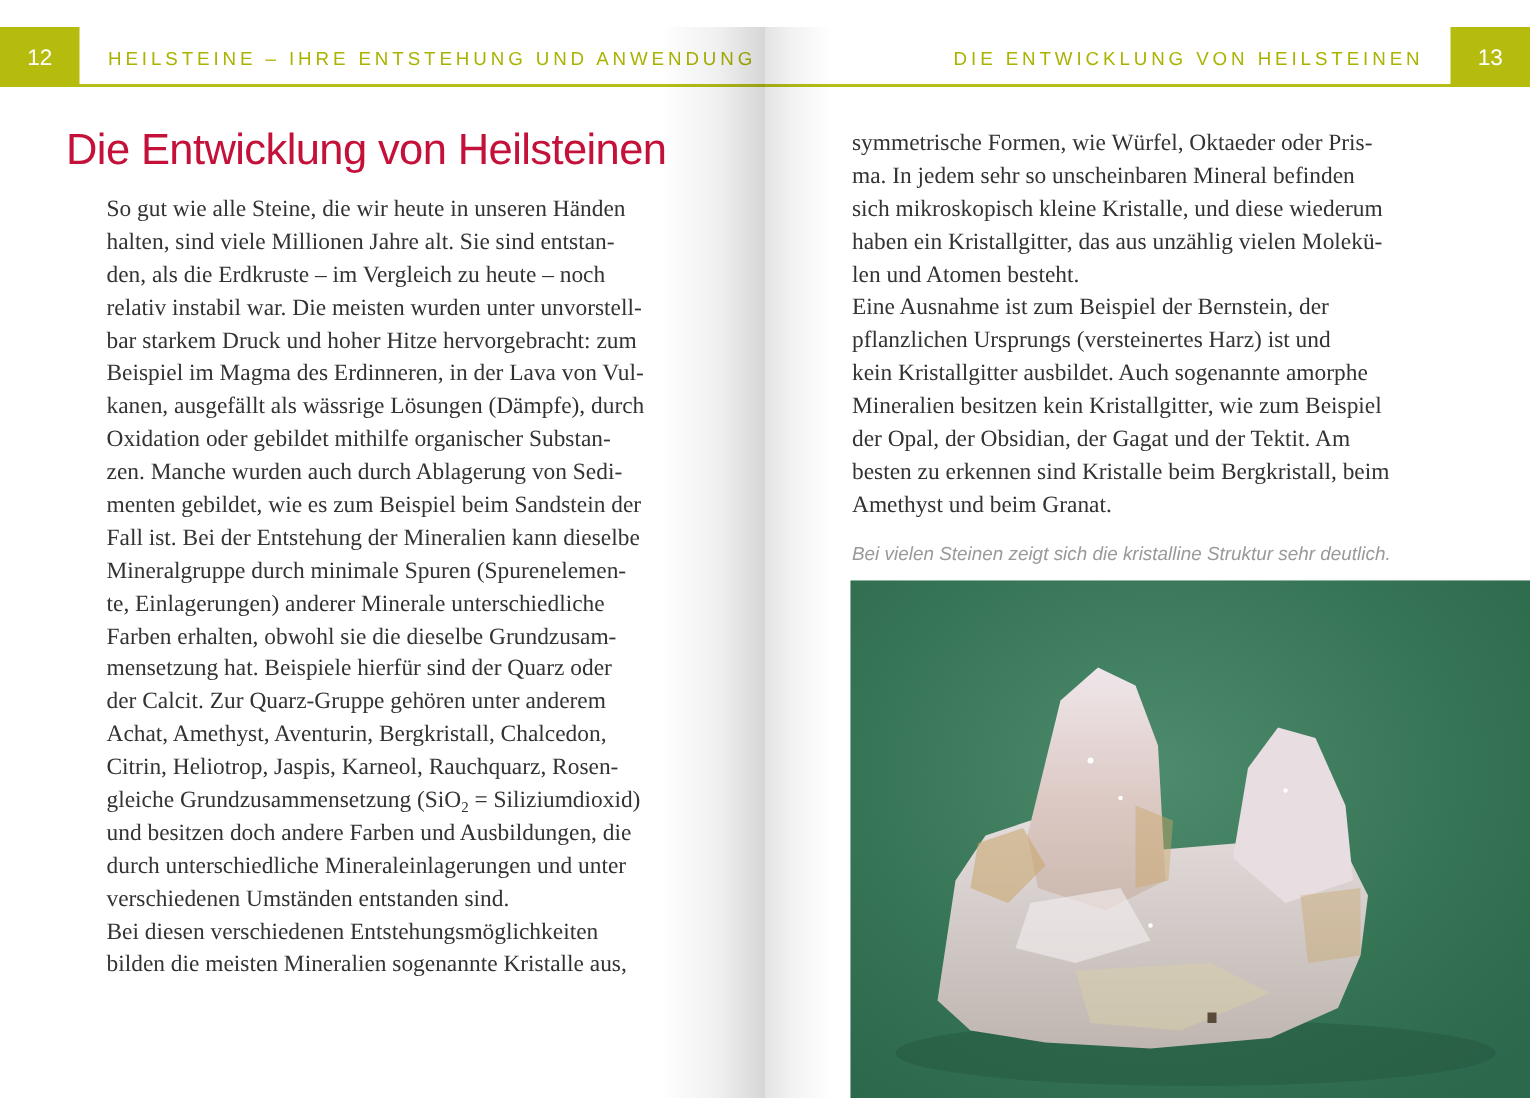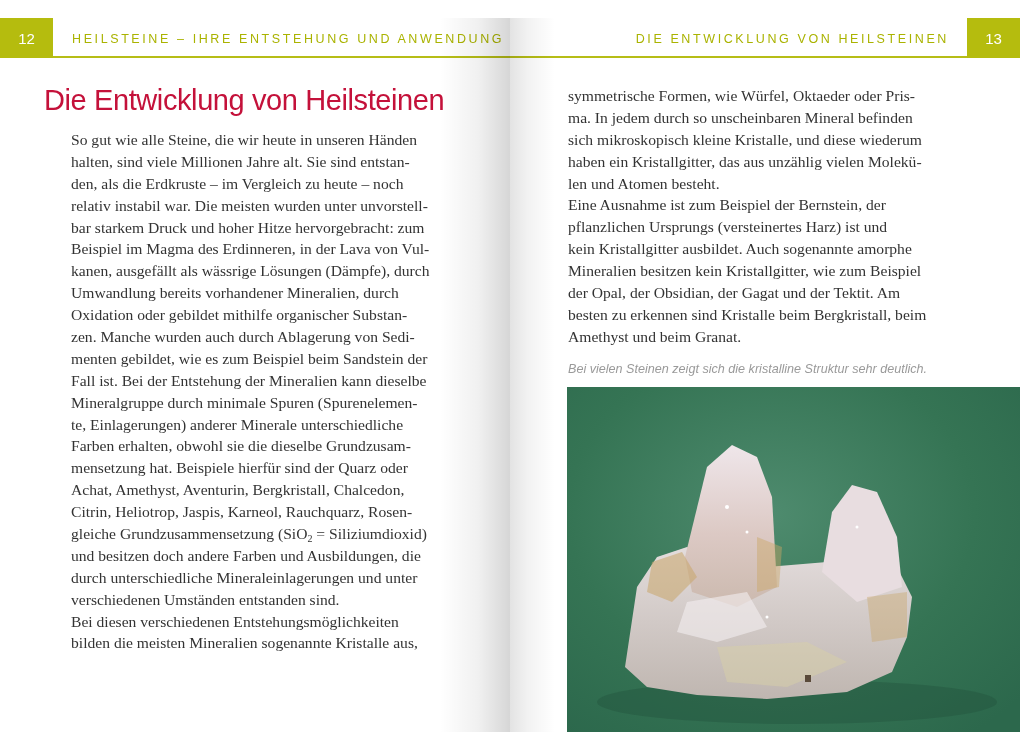--- a/index.html
+++ b/index.html
@@ -59,29 +59,29 @@
     <h1 class="headline">Die Entwicklung von Heilsteinen</h1>
 
     <div class="body-text">
       <span class="line">So gut wie alle Steine, die wir heute in unseren Händen</span>
       <span class="line">halten, sind viele Millionen Jahre alt. Sie sind entstan-</span>
       <span class="line">den, als die Erdkruste – im Vergleich zu heute – noch</span>
       <span class="line">relativ instabil war. Die meisten wurden unter unvorstell-</span>
       <span class="line">bar starkem Druck und hoher Hitze hervorgebracht: zum</span>
       <span class="line">Beispiel im Magma des Erdinneren, in der Lava von Vul-</span>
       <span class="line">kanen, ausgefällt als wässrige Lösungen (Dämpfe), durch</span>
-      <span class="line">Umwandlung bereits vorhandener Mineralien, durch</span>
       <span class="line">Oxidation oder gebildet mithilfe organischer Substan-</span>
       <span class="line">zen. Manche wurden auch durch Ablagerung von Sedi-</span>
       <span class="line">menten gebildet, wie es zum Beispiel beim Sandstein der</span>
       <span class="line">Fall ist. Bei der Entstehung der Mineralien kann dieselbe</span>
       <span class="line">Mineralgruppe durch minimale Spuren (Spurenelemen-</span>
       <span class="line">te, Einlagerungen) anderer Minerale unterschiedliche</span>
       <span class="line">Farben erhalten, obwohl sie die dieselbe Grundzusam-</span>
       <span class="line">mensetzung hat. Beispiele hierfür sind der Quarz oder</span>
+      <span class="line">der Calcit. Zur Quarz-Gruppe gehören unter anderem</span>
       <span class="line">Achat, Amethyst, Aventurin, Bergkristall, Chalcedon,</span>
       <span class="line">Citrin, Heliotrop, Jaspis, Karneol, Rauchquarz, Rosen-</span>
       <span class="line"><span>gleiche Grundzusammensetzung (SiO</span><sub>2</sub><span> = Siliziumdioxid)</span></span>
       <span class="line">und besitzen doch andere Farben und Ausbildungen, die</span>
       <span class="line">durch unterschiedliche Mineraleinlagerungen und unter</span>
       <span class="line">verschiedenen Umständen entstanden sind.</span>
       <span class="line">Bei diesen verschiedenen Entstehungsmöglichkeiten</span>
       <span class="line">bilden die meisten Mineralien sogenannte Kristalle aus,</span>
     </div>
 
@@ -89,21 +89,21 @@
   </div>
 
   <div class="page right">
     <div class="header">
       <div class="runhead">DIE ENTWICKLUNG VON HEILSTEINEN</div>
       <div class="pagenum">13</div>
     </div>
 
     <div class="body-text">
       <span class="line">symmetrische Formen, wie Würfel, Oktaeder oder Pris-</span>
-      <span class="line">ma. In jedem durch so unscheinbaren Mineral befinden</span>
+      <span class="line">ma. In jedem sehr so unscheinbaren Mineral befinden</span>
       <span class="line">sich mikroskopisch kleine Kristalle, und diese wiederum</span>
       <span class="line">haben ein Kristallgitter, das aus unzählig vielen Molekü-</span>
       <span class="line">len und Atomen besteht.</span>
       <span class="line">Eine Ausnahme ist zum Beispiel der Bernstein, der</span>
       <span class="line">pflanzlichen Ursprungs (versteinertes Harz) ist und</span>
       <span class="line">kein Kristallgitter ausbildet. Auch sogenannte amorphe</span>
       <span class="line">Mineralien besitzen kein Kristallgitter, wie zum Beispiel</span>
       <span class="line">der Opal, der Obsidian, der Gagat und der Tektit. Am</span>
       <span class="line">besten zu erkennen sind Kristalle beim Bergkristall, beim</span>
       <span class="line">Amethyst und beim Granat.</span>

